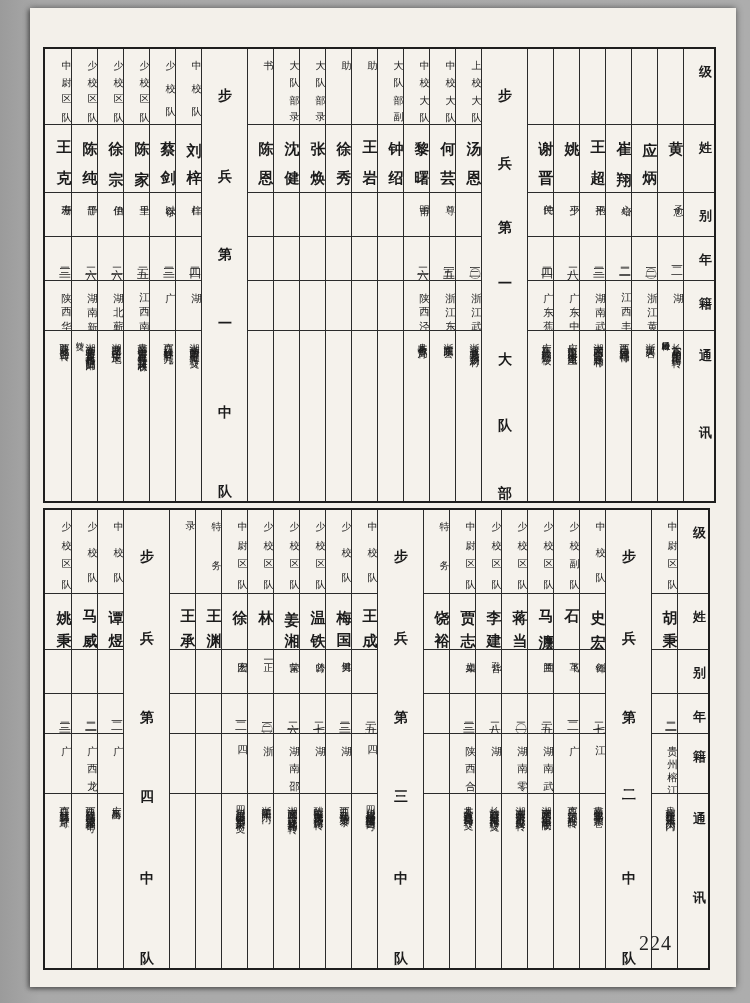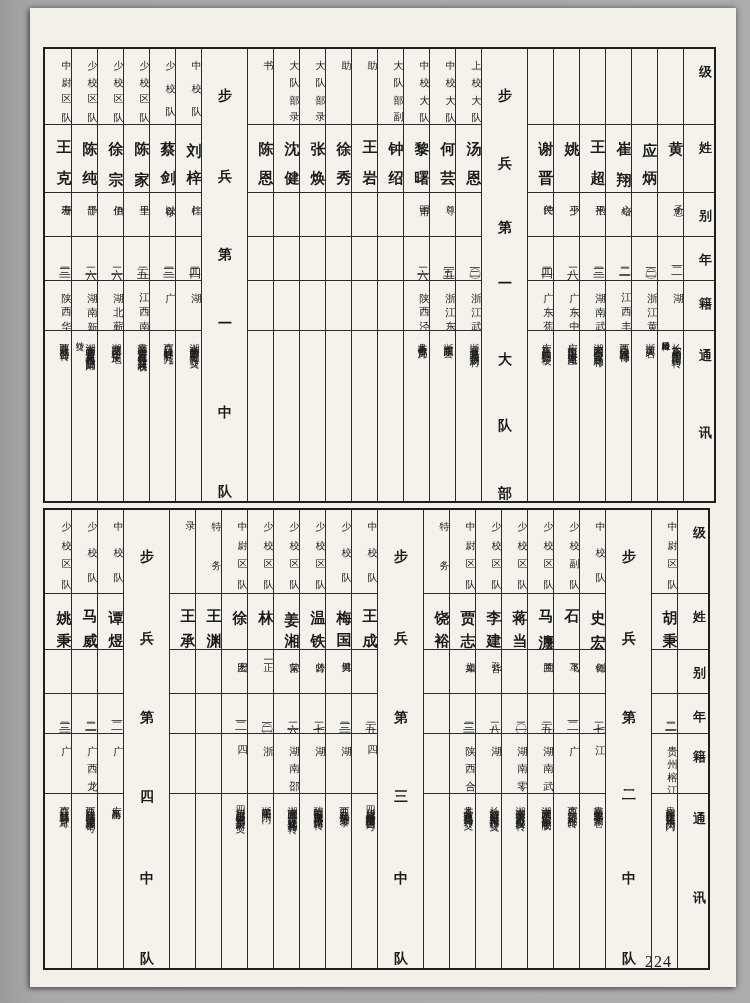--- a/index.html
+++ b/index.html
@@ -62,22 +62,22 @@
     text-align:justify;text-align-last:justify;
     padding:6px 0;letter-spacing:1px;
   }
   .label-text{
     writing-mode:vertical-rl;text-orientation:upright;
     font-size:14px;font-weight:600;color:#1b1b1b;
     height:100%;box-sizing:border-box;padding:28px 0;
     text-align:justify;text-align-last:justify;
   }
   .page-number{
-    position:absolute;right:64px;bottom:16px;
-    font-size:16px;color:#222;letter-spacing:1px;
+    position:absolute;right:64px;bottom:32px;
+    font-size:20px;color:#222;letter-spacing:1px;
     font-family:"Liberation Serif","DejaVu Serif",serif;
     margin-top:36px;
   }
 </style>
 </head>
 <body>
 
 <div class="scan-bg"></div>
 
 <div class="page">

